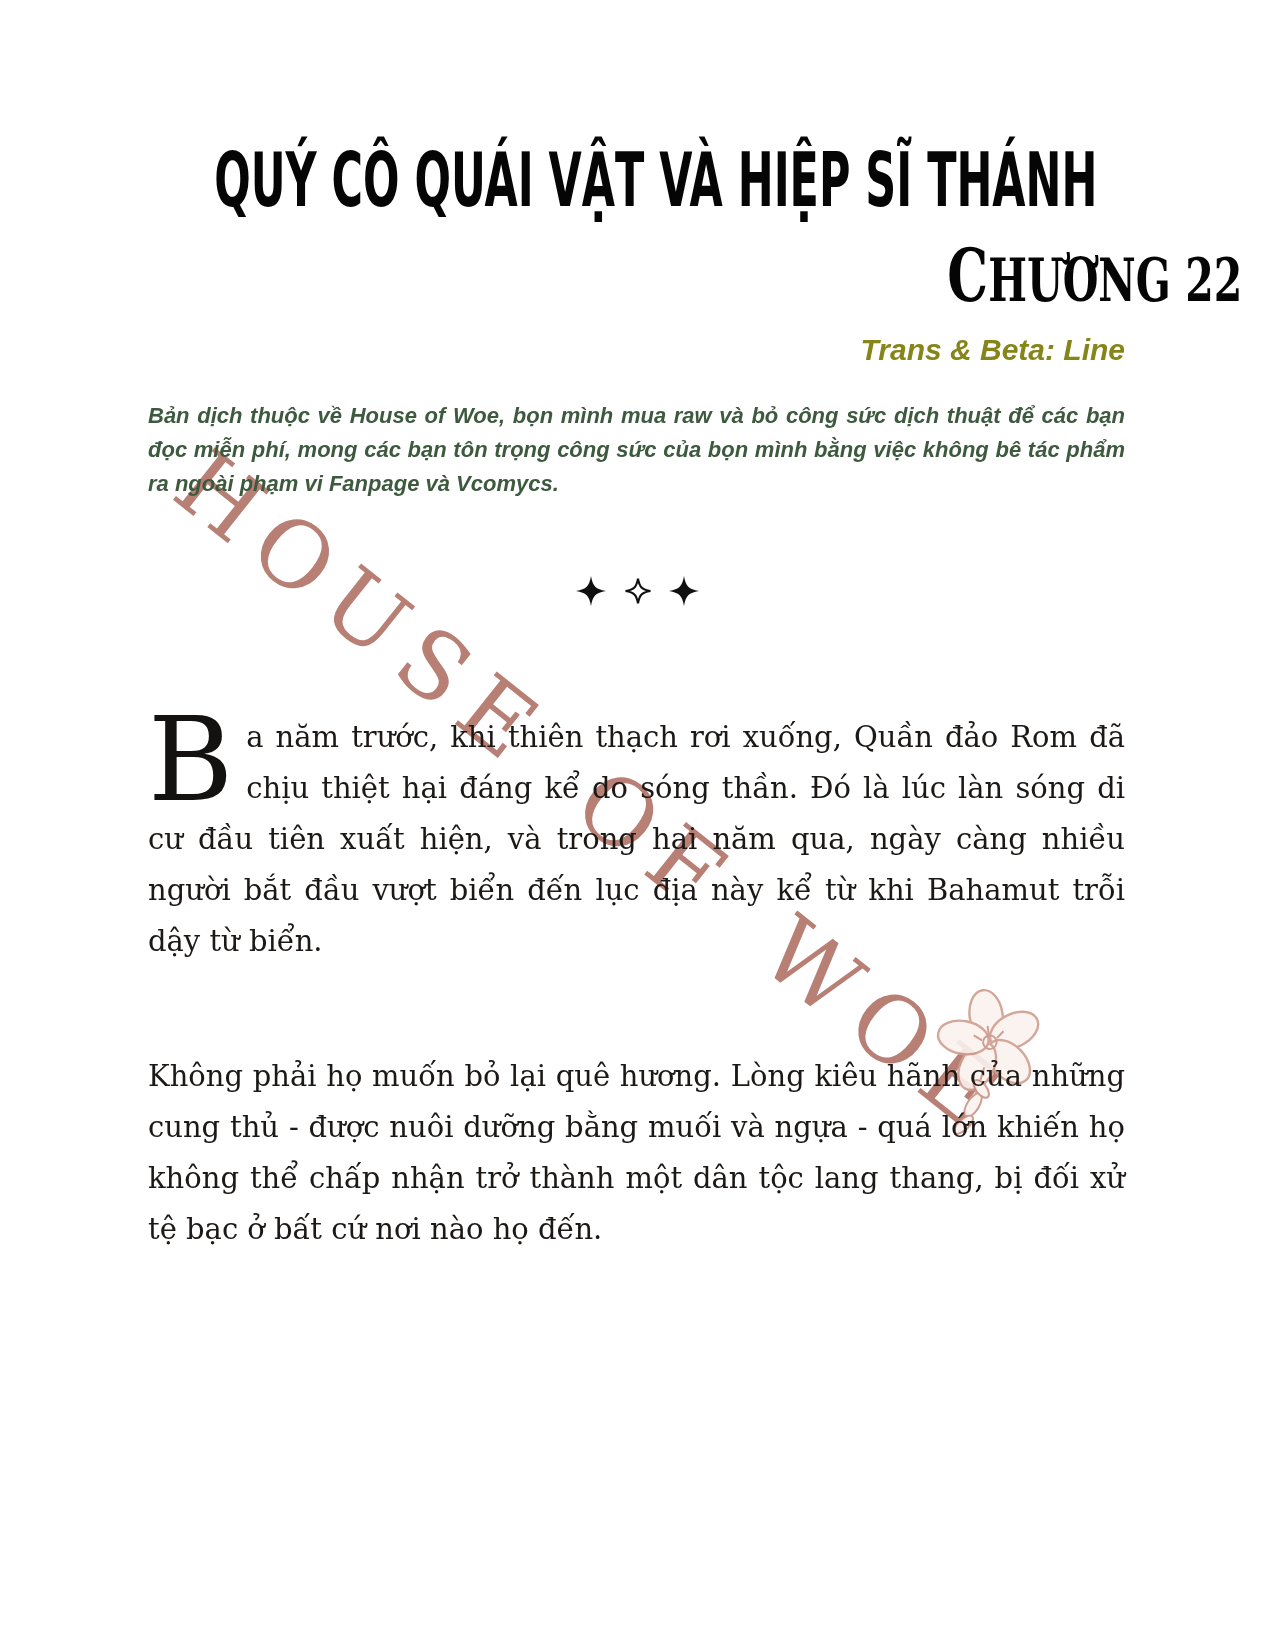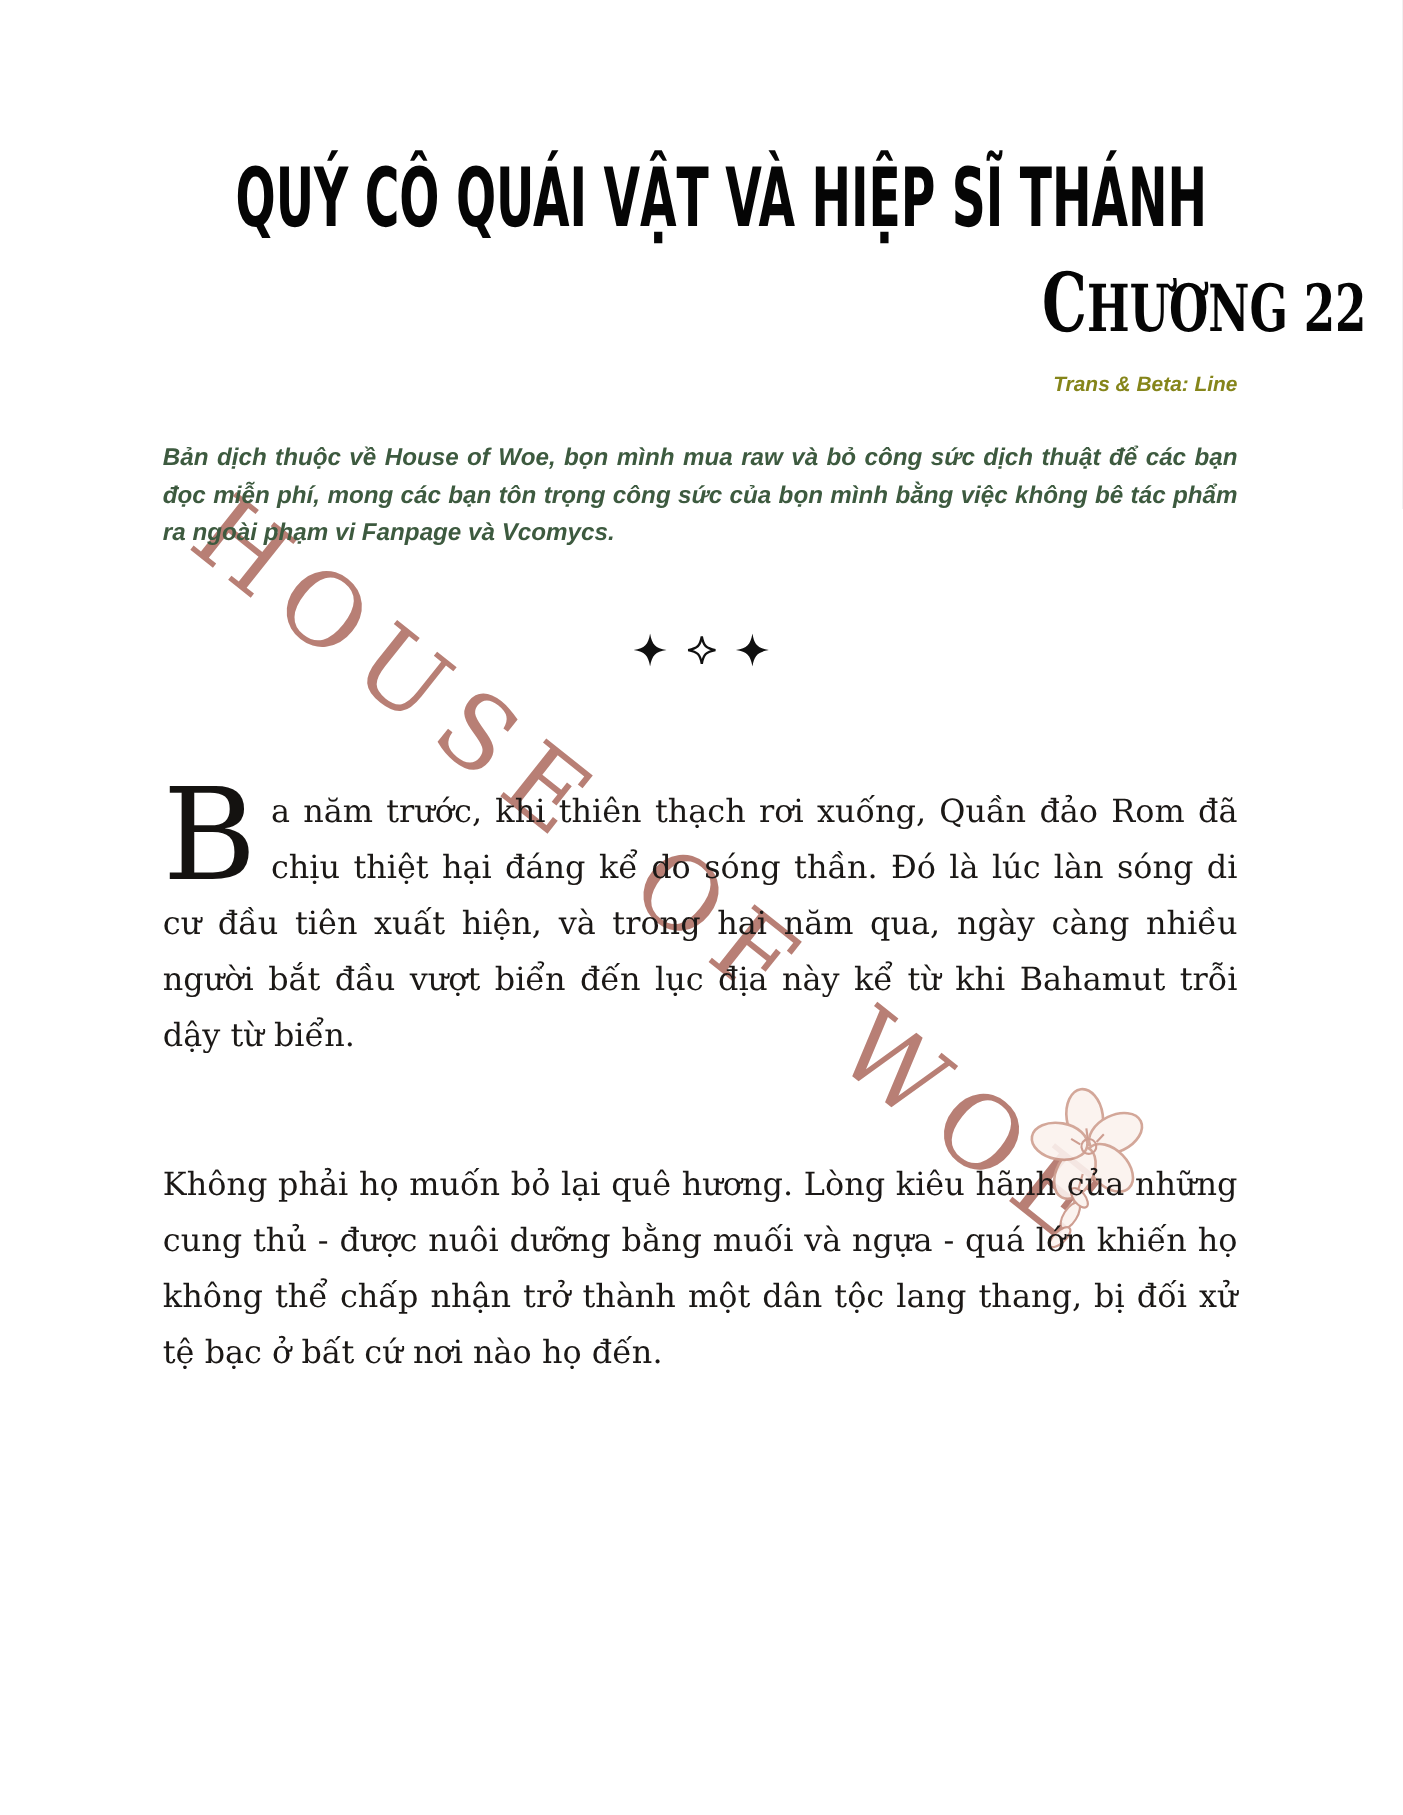--- a/index.html
+++ b/index.html
@@ -31,21 +31,21 @@
   .chapter-inner {
     display:inline-block; font-family:"DejaVu Serif", serif; font-weight:bold;
     font-size:50px; text-transform:uppercase; white-space:nowrap; color:#050505;
     transform:scale(0.82,1.18); transform-origin:center;
   }
   .chapter-inner::first-letter { font-size:1.25em; }
 
   .credit {
     position:absolute; top:336px; right:150px; line-height:28px;
     font-family:"Liberation Sans", sans-serif; font-weight:bold; font-style:italic;
-    font-size:19px; color:#85851A;
+    font-size:30px; color:#85851A;
   }
   .disclaimer {
     position:absolute; top:399px; left:148px; width:977px; margin:0;
     font-family:"Liberation Sans", sans-serif; font-weight:bold; font-style:italic;
     font-size:22px; line-height:34px; color:#3D5A3F; text-align:justify;
   }
   .divider { position:absolute; top:576px; left:0; right:0; text-align:center; }
   .divider svg { vertical-align:middle; margin:0 6px; }
 
   .body-text {

